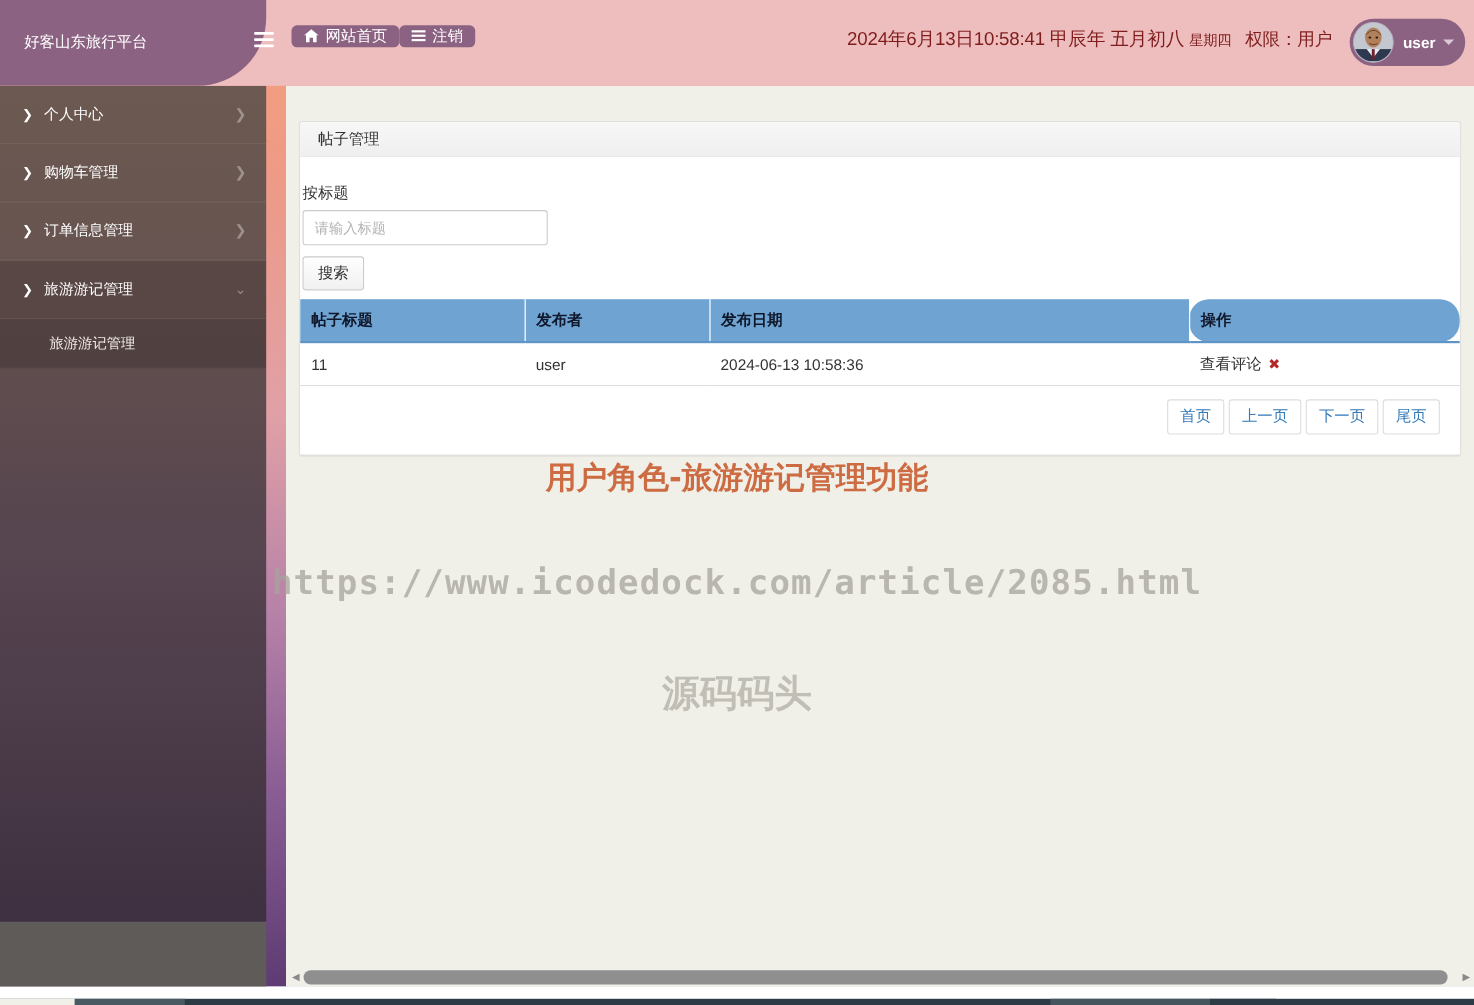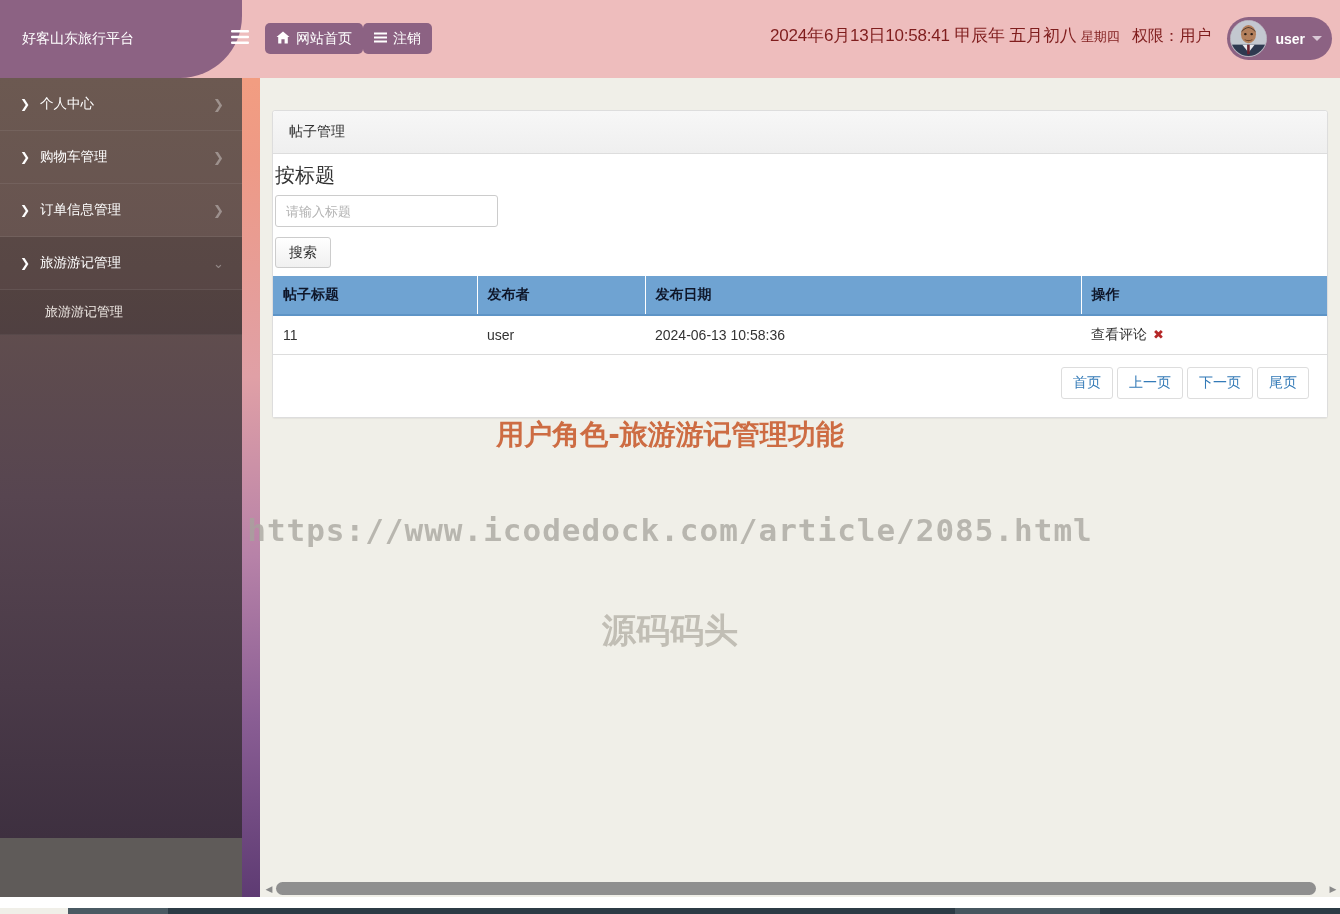--- a/index.html
+++ b/index.html
@@ -58,21 +58,21 @@
     color: #ffffff;
     font-size: 20px;
     line-height: 24px;
     cursor: pointer;
     z-index: 22;
     text-align: center;
   }
   .topbtn {
     position: absolute;
     top: 23px;
-    height: 31px;
+    height: 20px;
     background: #8c6283;
     border: none;
     border-radius: 5px;
     color: #ffffff;
     font-size: 14px;
     padding: 0 11px;
     display: flex;
     align-items: center;
     gap: 6px;
     cursor: pointer;
@@ -196,40 +196,40 @@
   .panel {
     position: absolute;
     left: 12px; top: 32px;
     width: 1056px;
     background: #ffffff;
     border: 1px solid #dddddd;
     border-radius: 3px;
     box-shadow: 0 1px 1px rgba(0,0,0,0.05);
   }
   .panel-heading {
-    height: 43px;
+    height: 32px;
     background: linear-gradient(to bottom, #f7f7f7 0%, #efefef 100%);
     border-bottom: 1px solid #dddddd;
     display: flex;
     align-items: center;
     padding-left: 16px;
     font-size: 14px;
     color: #333333;
     border-top-left-radius: 3px;
     border-top-right-radius: 3px;
   }
   .panel-body {
     padding: 8px 0 0 0;
     background: #ffffff;
   }
   .search-area { padding: 0 0 8px 2px; }
   .form-label {
-    font-size: 20px;
+    font-size: 14px;
     color: #333333;
-    margin: 0 0 6px 0;
+    margin: 16px 0 6px 0;
     display: block;
     padding-left: 0;
   }
   .form-input {
     width: 223px;
     height: 32px;
     border: 1px solid #cccccc;
     border-radius: 3px;
     padding: 0 10px;
     font-size: 13px;
@@ -261,21 +261,21 @@
     background: #6fa3d2;
     color: #0f172a;
     font-size: 14px;
     font-weight: bold;
     text-align: left;
     padding: 10px 0 10px 10px;
     border-right: 1px solid #ffffff;
     border-bottom: 2px solid #5e94c6;
     height: 38px;
   }
-  table.data-table thead th:last-child { border-right: none; }
+  table.data-table thead th:last-child { border-right: none; border-radius: 18px; }
   table.data-table tbody td {
     font-size: 14px;
     color: #333333;
     padding: 10px 0 10px 10px;
     border-bottom: 1px solid #dddddd;
     background: #ffffff;
     height: 38px;
     overflow: hidden;
     white-space: nowrap;
   }

